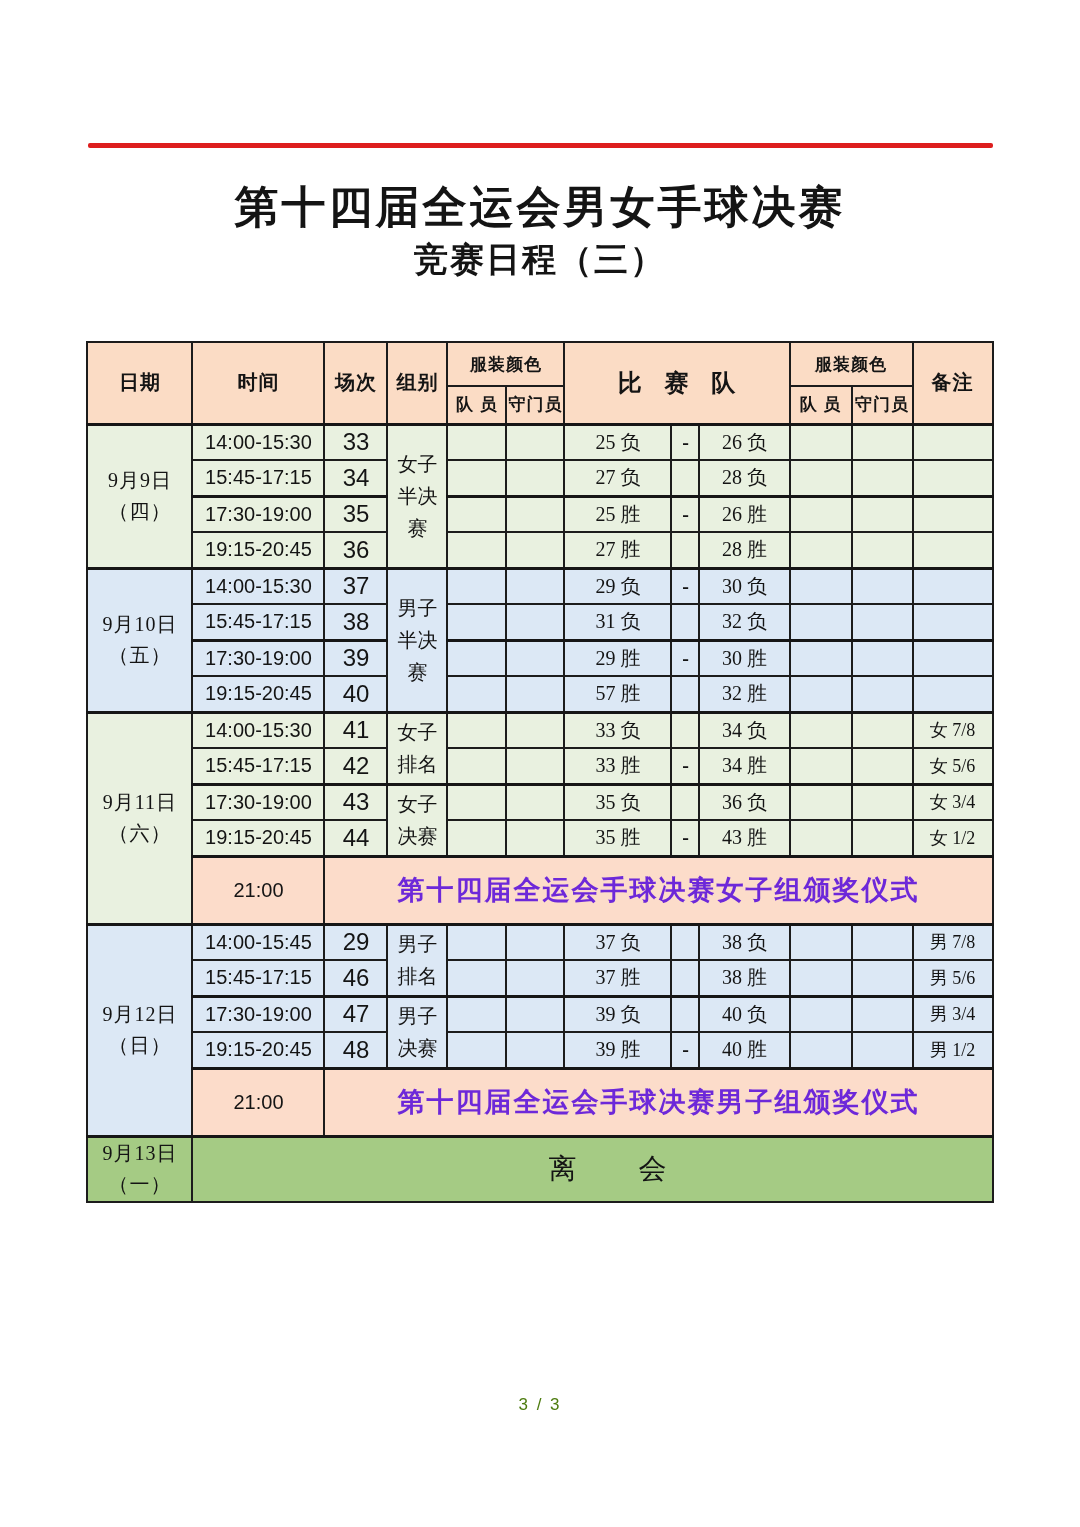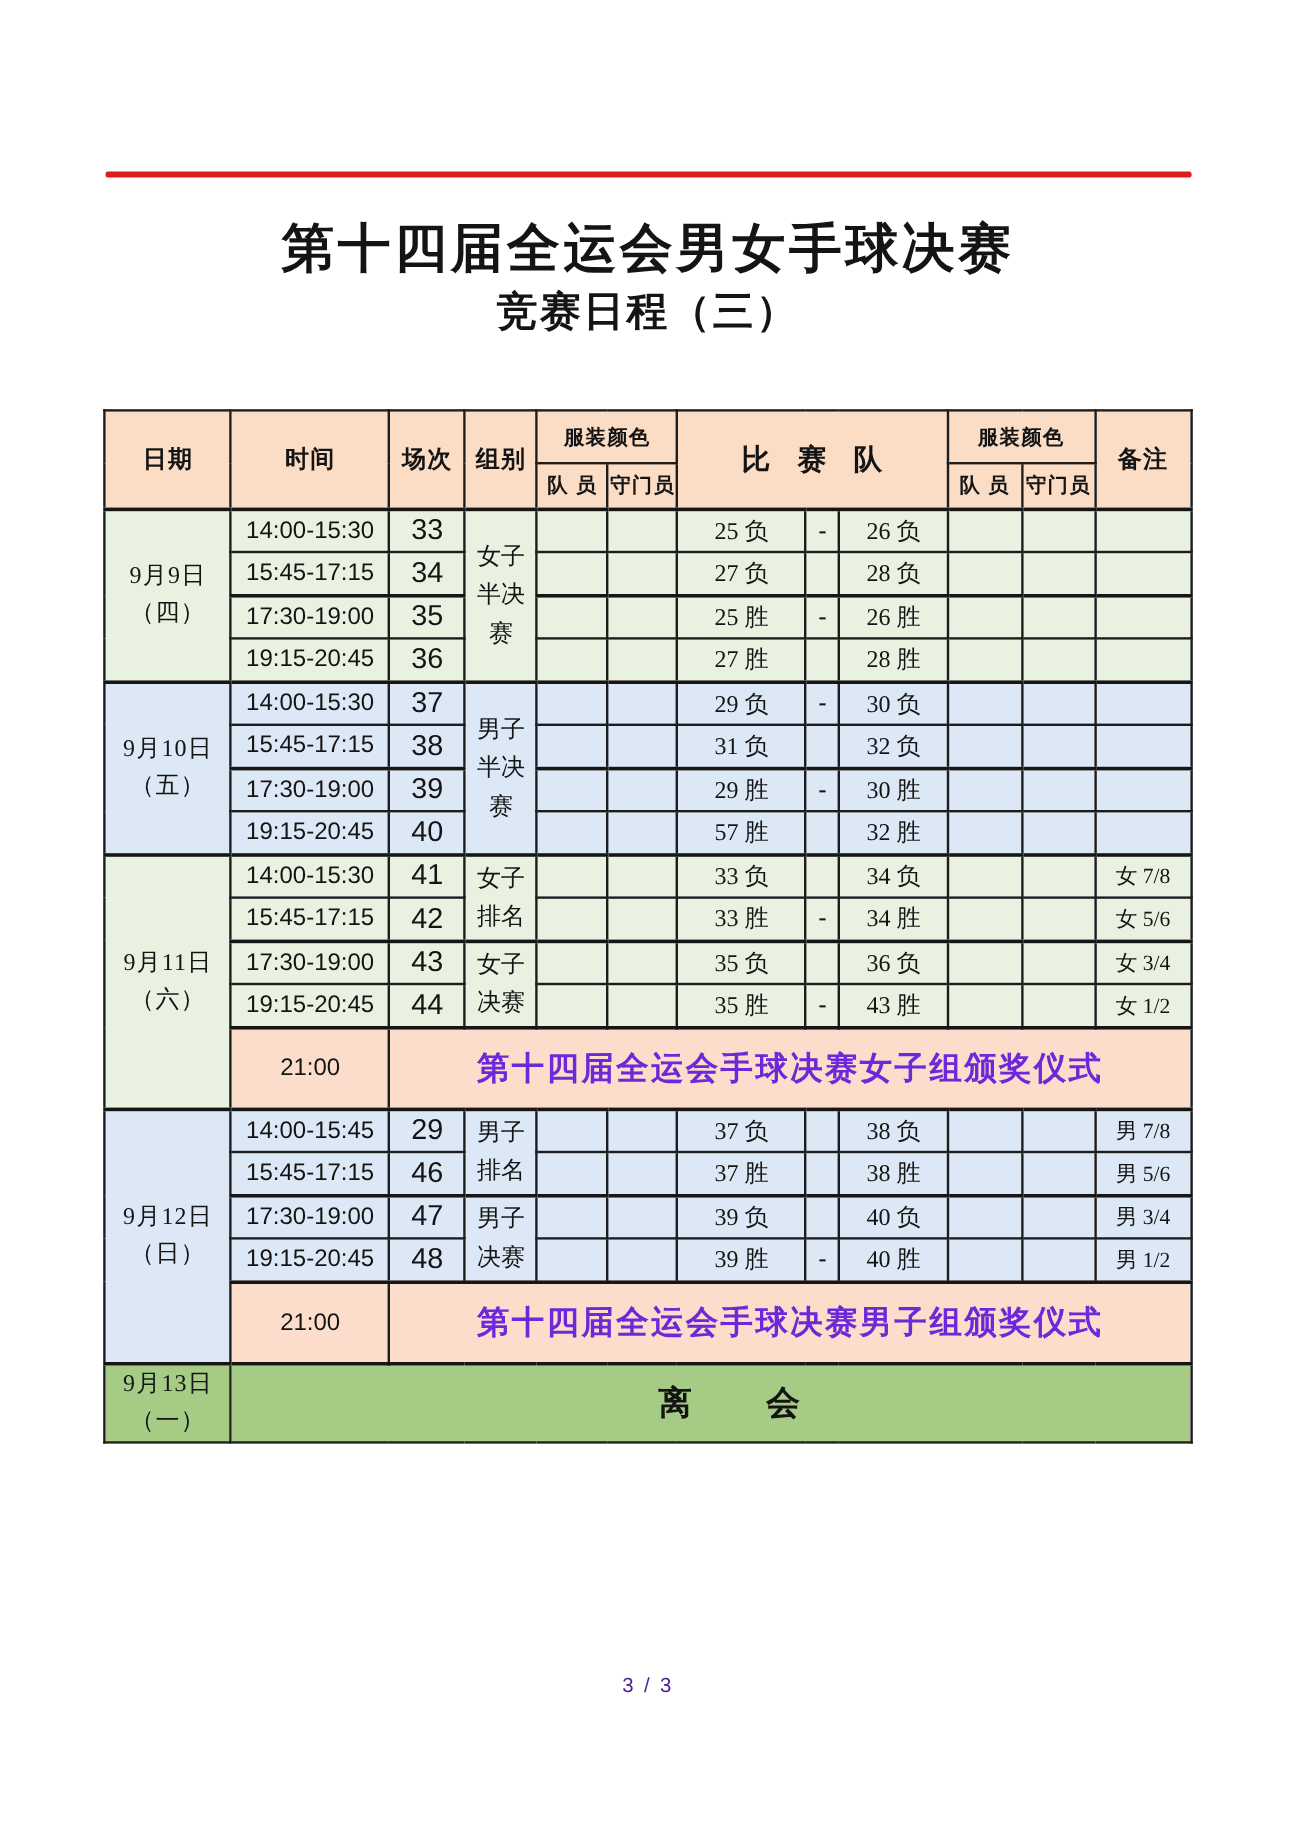--- a/index.html
+++ b/index.html
@@ -60,27 +60,27 @@
   .ceremony-row td { background: #FCDCCA; }
   tr.depart-row { height: 66px; }
   .c-datecell { font-family: "Liberation Serif", serif; font-size: 20px; line-height: 1.55; letter-spacing: 1px; }
   .c-time { font-size: 20px; }
   .c-no { font-size: 24px; }
   .c-group { font-family: "Liberation Serif", serif; font-size: 20px; line-height: 1.6; padding: 0 9px; }
   .c-team { font-family: "Liberation Serif", serif; font-size: 20px; }
   .c-dash { font-family: "Liberation Serif", serif; font-size: 20px; font-weight: bold; }
   .c-remark { font-family: "Liberation Serif", serif; font-size: 18px; }
   .c-ceremony { color: #6d28d9; font-weight: bold; font-size: 27px; letter-spacing: 2px; font-family: "Liberation Sans", sans-serif; }
-  .c-depart { font-family: "Liberation Serif", serif; font-size: 28px; font-weight: bold; letter-spacing: 2px; padding-left: 32px; }
+  .c-depart { font-family: "Liberation Serif", serif; font-size: 28px; font-weight: normal; letter-spacing: 2px; padding-left: 32px; }
   .page-number {
     text-align: center;
     font-size: 17px;
     letter-spacing: 2px;
     margin-top: 192px;
-    color: #4c1d95;
+    color: #4d7c0f;
   }
 </style>
 </head>
 <body>
 
 <div class="top-rule"></div>
 
 <div class="title">第十四届全运会男女手球决赛</div>
 
 <div class="subtitle">竞赛日程（三）</div>

